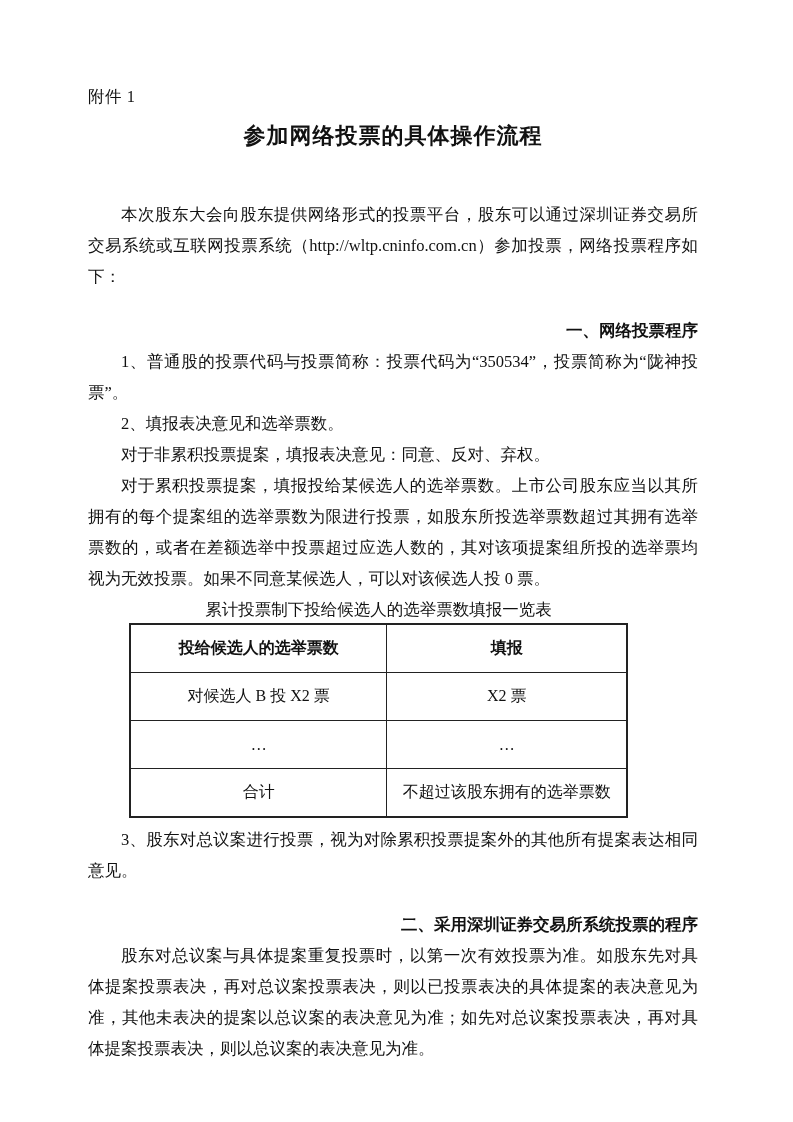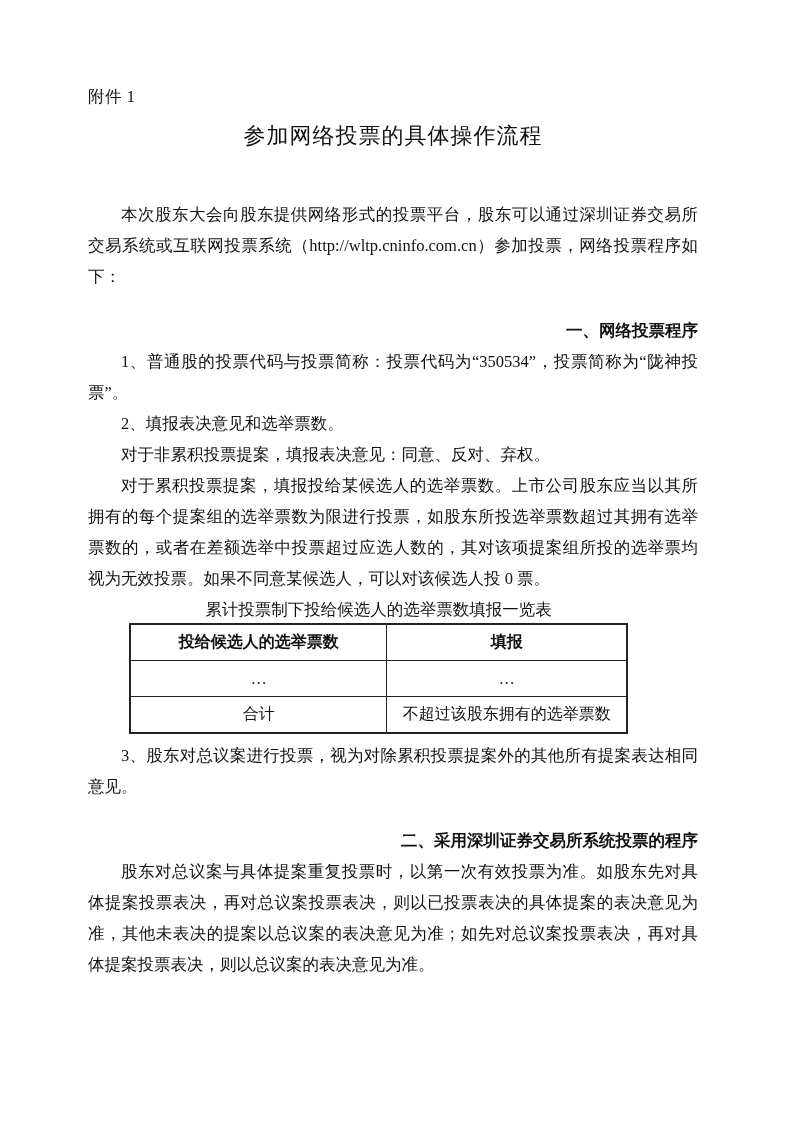--- a/index.html
+++ b/index.html
@@ -18,21 +18,21 @@
     width:610px;
   }
   .attachment {
     font-size:16.5px;
     line-height:18px;
     letter-spacing:0.5px;
   }
   .doc-title {
     margin:16px 0 0 0;
     font-family:"Liberation Sans","DejaVu Sans",sans-serif;
-    font-weight:normal;
+    font-weight:bold;
     font-size:22px;
     line-height:28px;
     text-align:center;
     letter-spacing:1px;
   }
   .para {
     margin:0;
     font-size:16.5px;
     line-height:31px;
     text-align:justify;
@@ -58,21 +58,21 @@
     border-collapse:collapse;
     table-layout:fixed;
     width:499px;
     margin-left:41px;
     border:2px solid #222;
   }
   table.vote-table th,
   table.vote-table td {
     border:1px solid #222;
     height:31px;
-    padding:2px 4px;
+    padding:8px 4px;
     text-align:center;
     vertical-align:middle;
     font-size:16px;
     overflow:hidden;
   }
   table.vote-table th {
     font-family:"Liberation Sans","DejaVu Sans",sans-serif;
     font-weight:bold;
   }
   .after-table { margin-top:6px; }
@@ -104,20 +104,24 @@
         <col style="width:48.3%">
       </colgroup>
       <thead>
         <tr>
           <th>投给候选人的选举票数</th>
           <th>填报</th>
         </tr>
       </thead>
       <tbody>
         <tr>
+          <td>对候选人 B 投 X2 票</td>
+          <td>X2 票</td>
+        </tr>
+        <tr>
           <td>…</td>
           <td>…</td>
         </tr>
         <tr>
           <td>合计</td>
           <td>不超过该股东拥有的选举票数</td>
         </tr>
       </tbody>
     </table>
 

